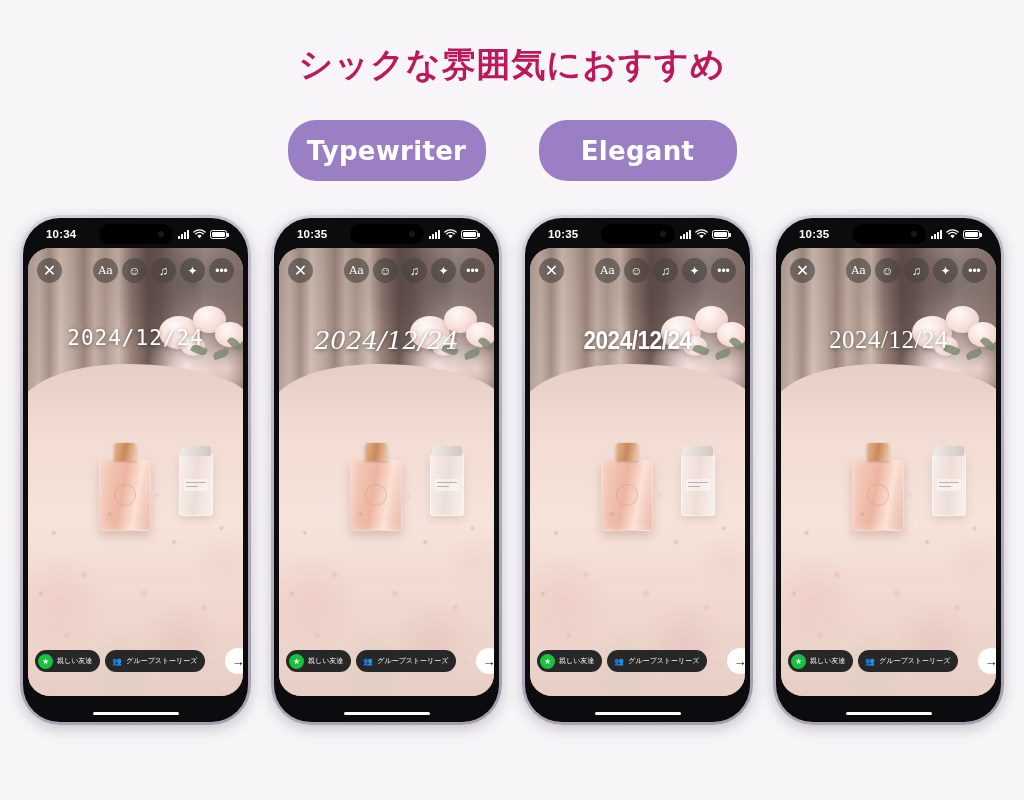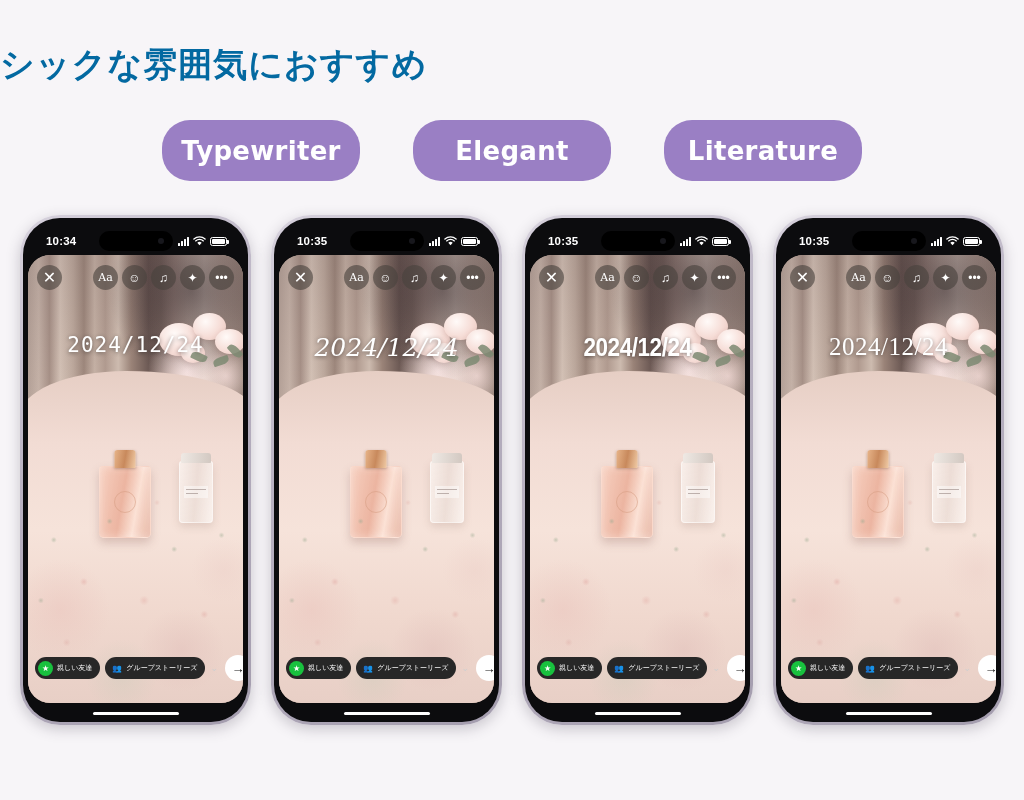--- a/index.html
+++ b/index.html
@@ -8,24 +8,24 @@
     width: 1024px;
     height: 800px;
     background: #f7f5f8;
     font-family: "Liberation Sans", sans-serif;
     overflow: hidden;
     position: relative;
   }
 
   
   #page-title {
-    text-align: left;
+    text-align: center;
     font-size: 34px;
     font-weight: bold;
-    color: #0369a1;
+    color: #be185d;
     letter-spacing: 1px;
     padding-top: 42px;
     font-family: "DejaVu Sans", sans-serif;
   }
 
   
   #pill-row {
     display: flex;
     justify-content: center;
     gap: 53px;
@@ -63,21 +63,21 @@
     padding: 3px;
     position: relative;
     flex: 0 0 auto;
     box-shadow: 0 4px 14px rgba(60,50,70,.25);
   }
   .phone-body {
     width: 100%;
     height: 100%;
     border-radius: 37px;
     background: #0c0c0e;
-    padding: 11px 5px 5px 5px;
+    padding: 4px 5px 5px 5px;
     position: relative;
     overflow: hidden;
   }
 
   
   .statusbar {
     height: 24px;
     display: flex;
     align-items: center;
     justify-content: space-between;
@@ -386,21 +386,20 @@
   }
 </style>
 </head>
 <body>
 
 <h1 id="page-title">シックな雰囲気におすすめ</h1>
 
 <div id="pill-row">
   <div class="pill">Typewriter</div>
   <div class="pill">Elegant</div>
-  <div class="pill">Literature</div>
 </div>
 
 <div id="phones-row">
 
   <div class="phone">
     <div class="phone-body">
 
       <div class="statusbar">
         <span class="status-time">10:34</span>
         <div class="dynamic-island">

